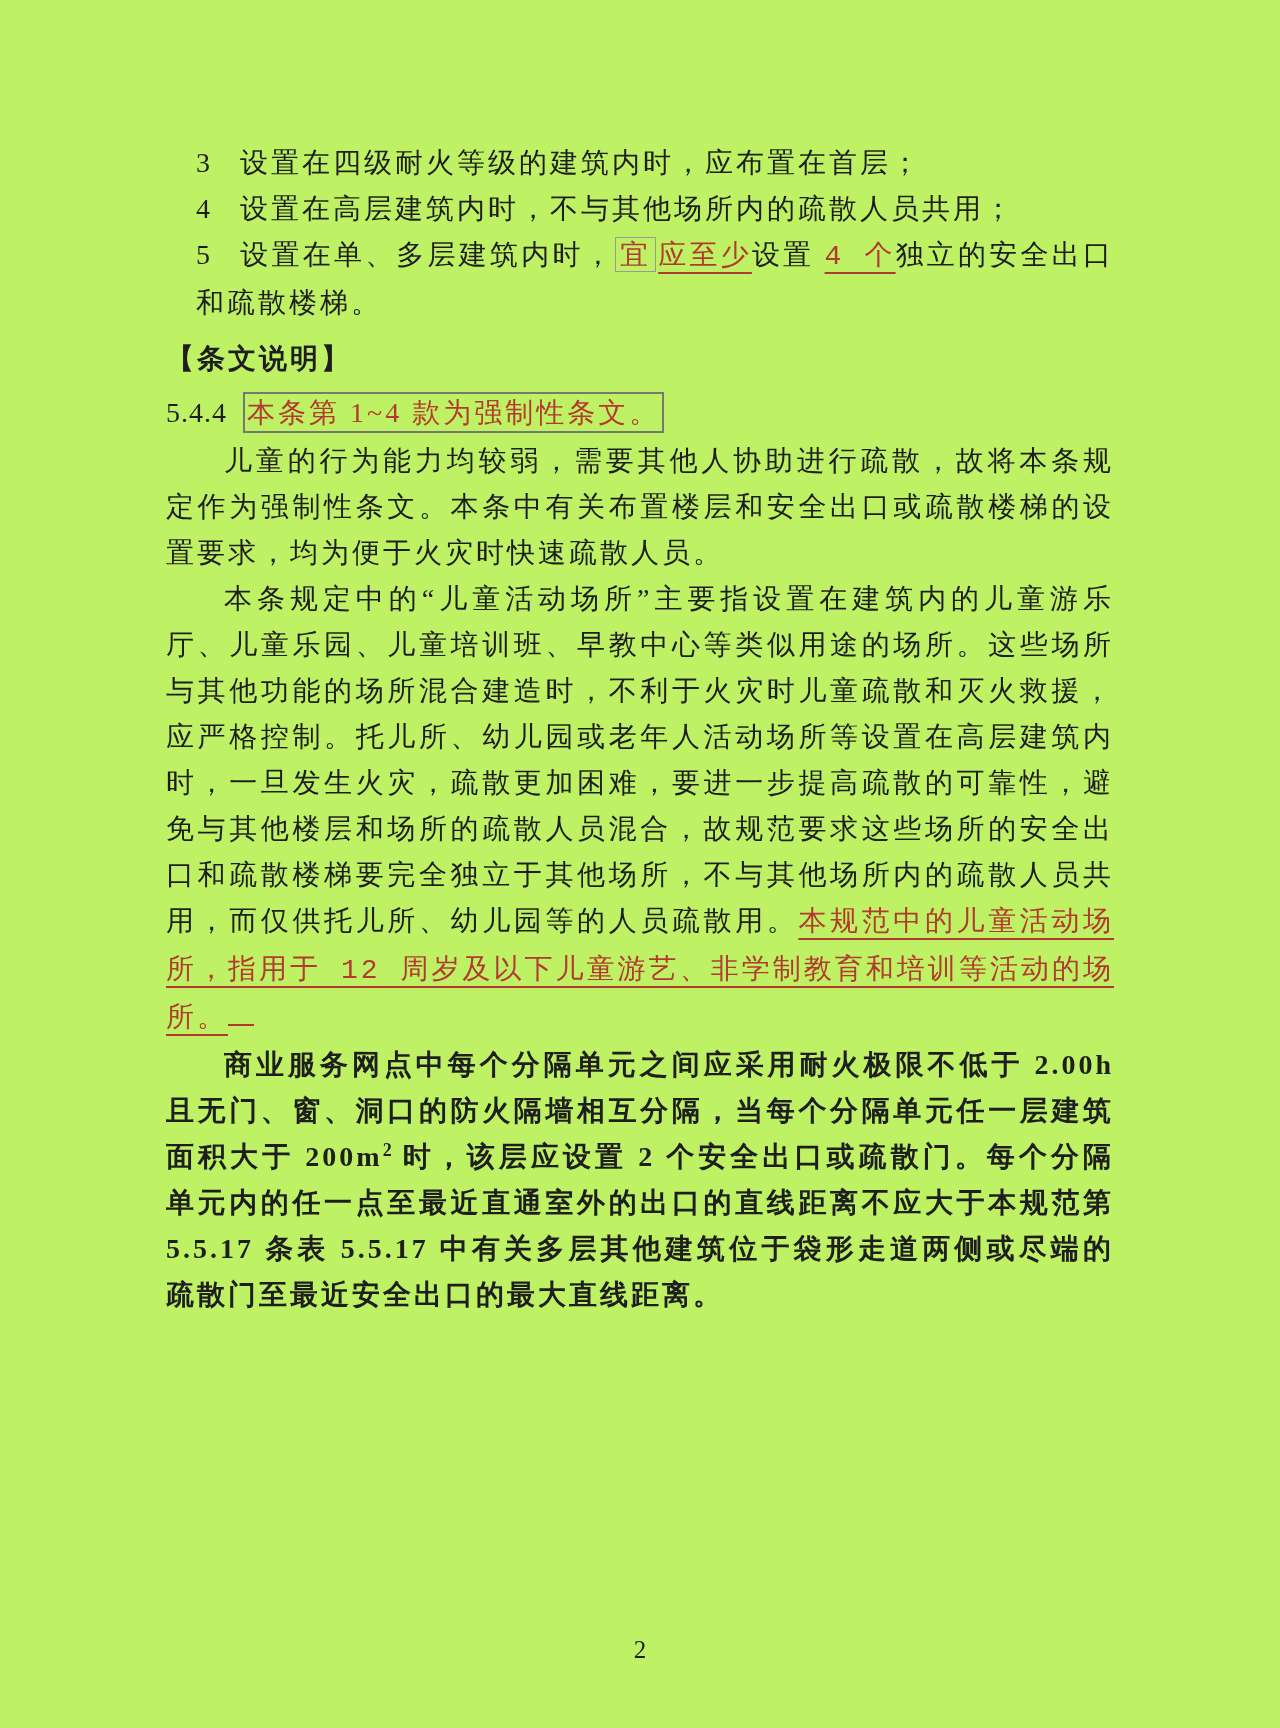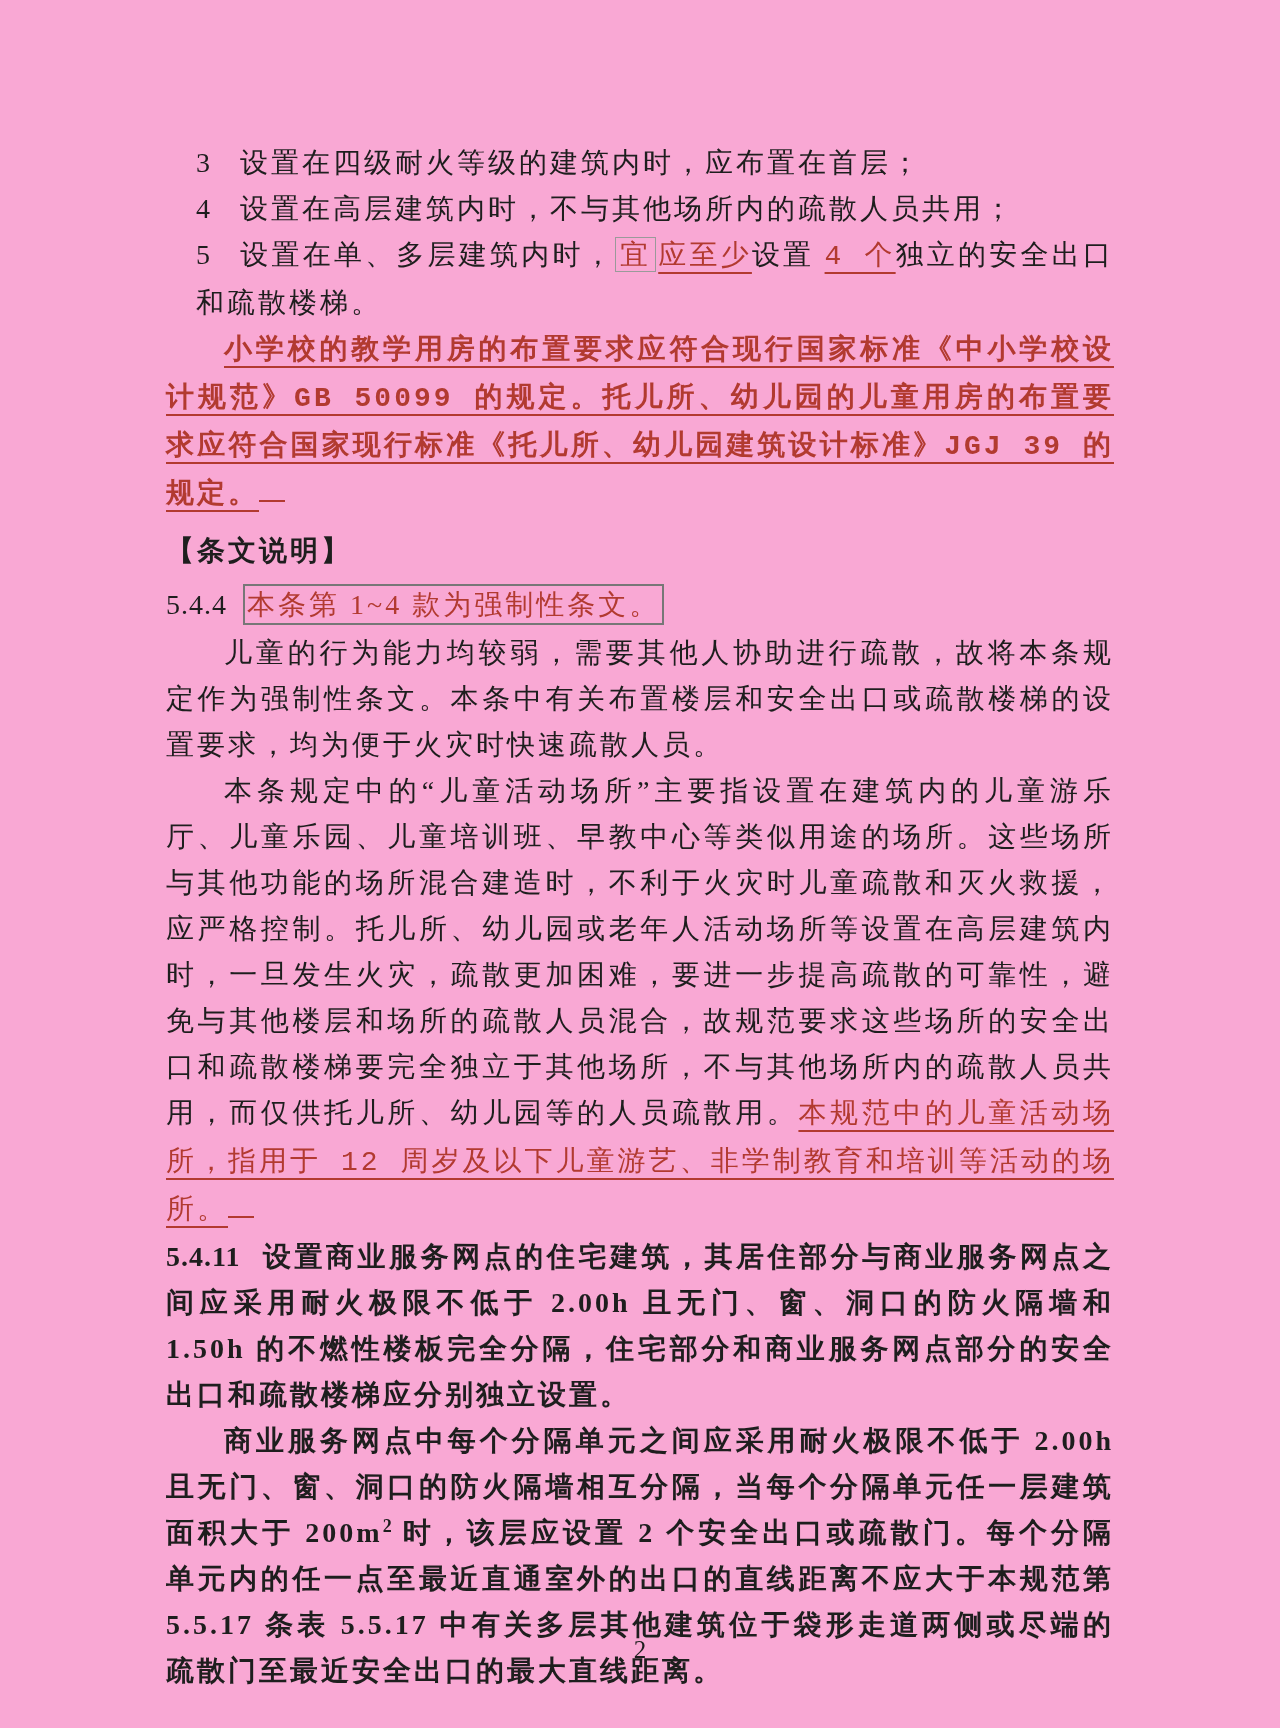--- a/index.html
+++ b/index.html
@@ -4,21 +4,21 @@
 <style>
   :root{
     --red:#b23a30;
     --black:#1e1e1e;
     --gray:#8a8a8a;
   }
   html,body{margin:0;padding:0;background:#e8e8e8;}
   .page{
     position:relative;
     width:1280px;height:1728px;
-    background:#f9a8d4;
+    background:#bef264;
     margin:0 auto;
     overflow:hidden;
     font-family:"Liberation Serif","DejaVu Serif",serif;
   }
   .content{
     position:absolute;
     left:166px;top:140px;width:948px;
   }
   .p{
     font-size:28px;
@@ -78,22 +78,20 @@
   }
 </style>
 </head>
 <body>
 
 <div class="page">
   <div class="content" id="doc-content">
       <div class="p item"><span class="num">3</span><span class="rn">设置在四级耐火等级的建筑内时，应布置在首层；</span></div>
       <div class="p item"><span class="num">4</span><span class="rn">设置在高层建筑内时，不与其他场所内的疏散人员共用；</span></div>
       <div class="p item"><span class="num">5</span><span class="rn">设置在单、多层建筑内时，</span><span class="rbox">宜</span><span class="ri">应至少</span><span class="rn">设置 </span><span class="ri">4 个</span><span class="rn">独立的安全出口和疏散楼梯。</span></div>
-      <div class="p para bold indent"><span class="ri">小学校的教学用房的布置要求应符合现行国家标准《中小学校设计规范》GB 50099 的规定。托儿所、幼儿园的儿童用房的布置要求应符合国家现行标准《托儿所、幼儿园建筑设计标准》JGJ 39 的规定。</span><span class="rtail"></span></div>
       <div class="p heading"><span class="rn">【条文说明】</span></div>
       <div class="p clause"><span class="lbl">5.4.4</span><span class="rboxb">本条第 1~4 款为强制性条文。</span></div>
       <div class="p para indent"><span class="rn">儿童的行为能力均较弱，需要其他人协助进行疏散，故将本条规定作为强制性条文。本条中有关布置楼层和安全出口或疏散楼梯的设置要求，均为便于火灾时快速疏散人员。</span></div>
       <div class="p para indent"><span class="rn">本条规定中的“儿童活动场所”主要指设置在建筑内的儿童游乐厅、儿童乐园、儿童培训班、早教中心等类似用途的场所。这些场所与其他功能的场所混合建造时，不利于火灾时儿童疏散和灭火救援，应严格控制。托儿所、幼儿园或老年人活动场所等设置在高层建筑内时，一旦发生火灾，疏散更加困难，要进一步提高疏散的可靠性，避免与其他楼层和场所的疏散人员混合，故规范要求这些场所的安全出口和疏散楼梯要完全独立于其他场所，不与其他场所内的疏散人员共用，而仅供托儿所、幼儿园等的人员疏散用。</span><span class="ri">本规范中的儿童活动场所，指用于 12 周岁及以下儿童游艺、非学制教育和培训等活动的场所。</span><span class="rtail"></span></div>
-      <div class="p clause-flow bold"><span class="lbl">5.4.11</span><span class="rn">设置商业服务网点的住宅建筑，其居住部分与商业服务网点之间应采用耐火极限不低于 2.00h 且无门、窗、洞口的防火隔墙和 1.50h 的不燃性楼板完全分隔，住宅部分和商业服务网点部分的安全出口和疏散楼梯应分别独立设置。</span></div>
       <div class="p para bold indent"><span class="rn">商业服务网点中每个分隔单元之间应采用耐火极限不低于 2.00h 且无门、窗、洞口的防火隔墙相互分隔，当每个分隔单元任一层建筑面积大于 200m</span><span class="rsup">2</span><span class="rn"> 时，该层应设置 2 个安全出口或疏散门。每个分隔单元内的任一点至最近直通室外的出口的直线距离不应大于本规范第 5.5.17 条表 5.5.17 中有关多层其他建筑位于袋形走道两侧或尽端的疏散门至最近安全出口的最大直线距离。</span></div>
     </div>
   <div class="footer">2</div>
 </div>
 
 </body></html>

